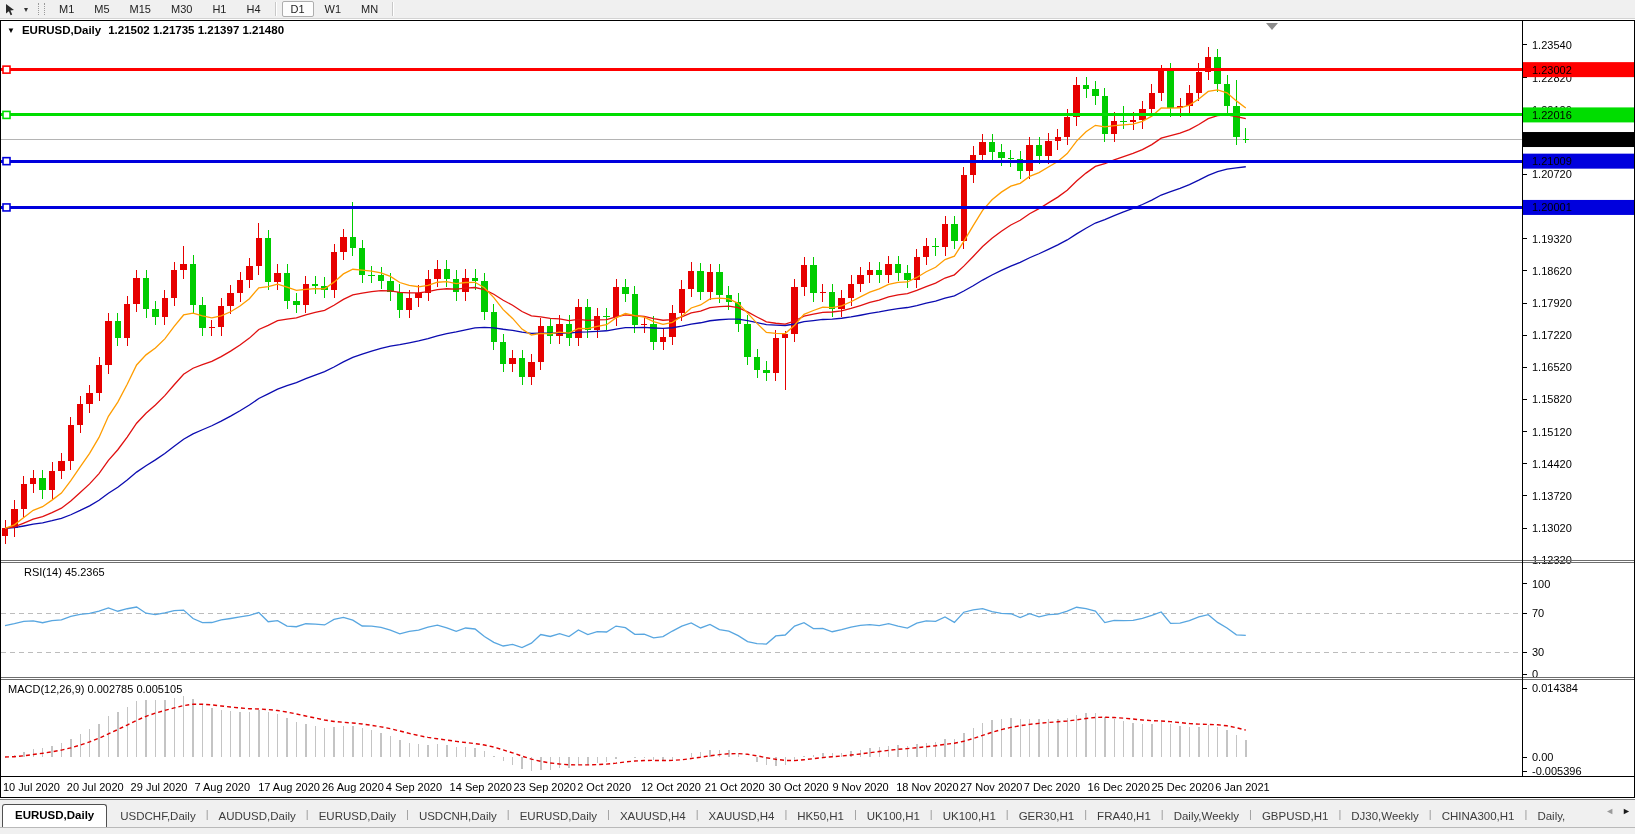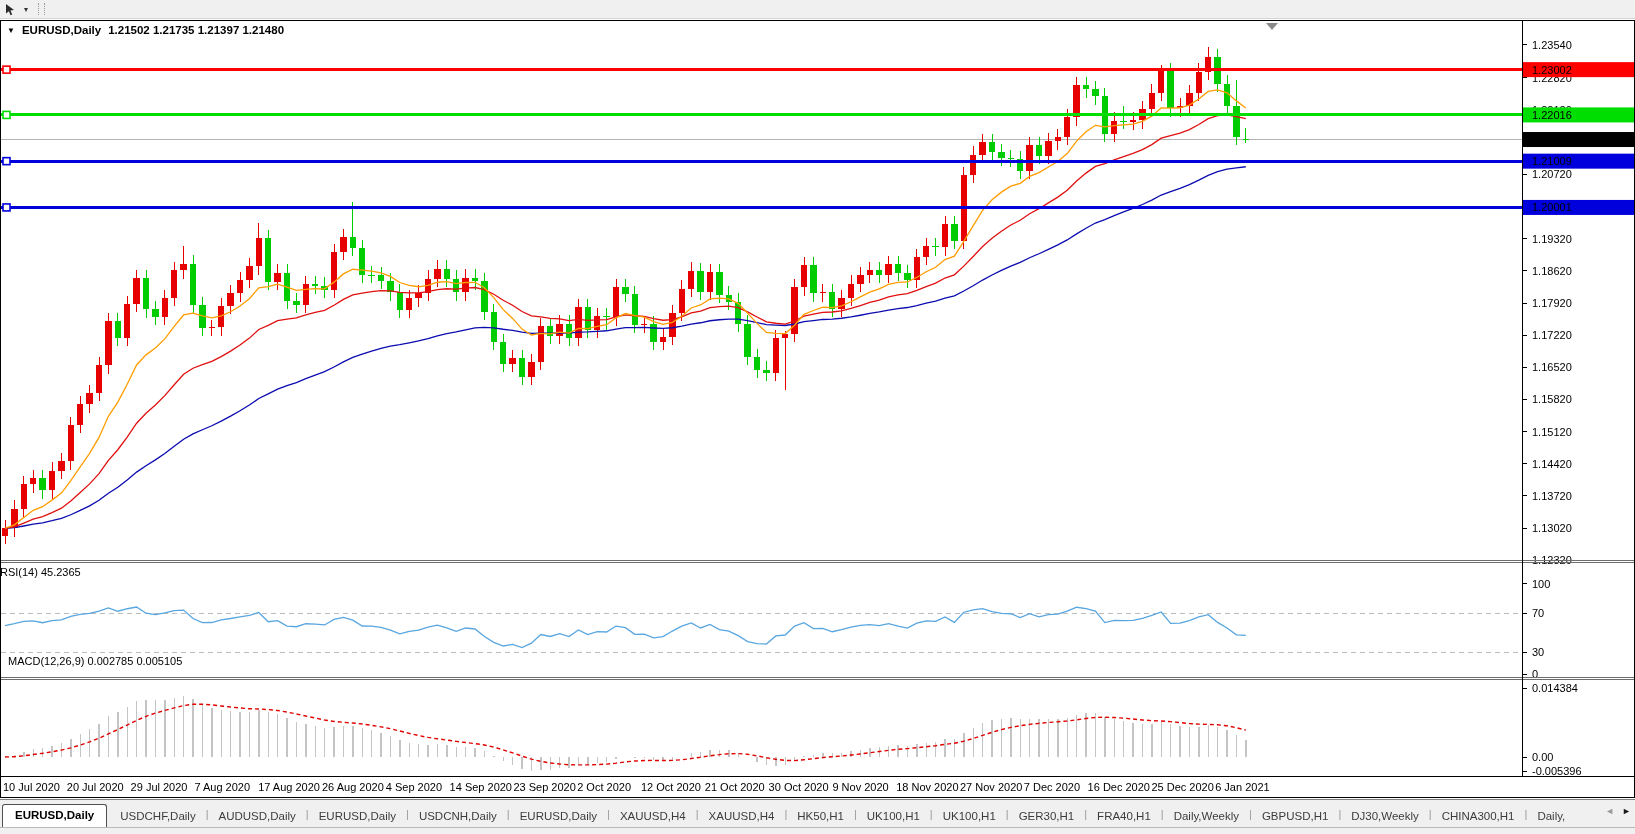--- a/index.html
+++ b/index.html
@@ -16,22 +16,22 @@
   .tb-sep{width:1px;height:14px;background:#c8c8c8;border-right:1px solid #fff;margin:0 4px;}
 
   
   #chart-window{position:absolute;left:0;top:20px;width:1635px;height:779px;background:#fff;}
   #chart-svg{position:absolute;left:0;top:0;}
   #chart-svg text{font-family:"Liberation Sans","DejaVu Sans",sans-serif;font-size:11px;fill:#000;}
 
   #chart-title{position:absolute;left:7px;top:4px;font-size:11.5px;font-weight:bold;color:#000;
                display:flex;align-items:center;gap:7px;white-space:nowrap;}
   #chart-title .collapse{font-size:8px;}
-  #rsi-label{position:absolute;left:0;top:546px;font-size:11px;color:#000;white-space:nowrap;}
-  #macd-label{position:absolute;left:8px;top:635px;font-size:11px;color:#000;white-space:nowrap;}
+  #rsi-label{position:absolute;left:24px;top:546px;font-size:11px;color:#000;white-space:nowrap;}
+  #macd-label{position:absolute;left:8px;top:663px;font-size:11px;color:#000;white-space:nowrap;}
   #shift-marker{position:absolute;left:1266px;top:3px;width:0;height:0;
                 border-left:6px solid transparent;border-right:6px solid transparent;border-top:7px solid #8c8c8c;}
 
   
   #tabbar{position:absolute;left:0;top:799px;width:1635px;height:35px;background:#f0f0f0;border-top:1px solid #808080;}
   #tabrow{display:flex;align-items:flex-end;height:27px;overflow:hidden;padding-left:2px;}
   .tab{font-size:11.5px;color:#3c3c3c;padding:4px 9px 5px 9px;white-space:nowrap;}
   .tab.active{background:#fff;border:1px solid #505050;border-bottom:none;border-radius:3px 3px 0 0;
               font-weight:bold;color:#000;padding:4px 12px 6px 12px;margin-right:4px;}
   .tab-sep{color:#9a9a9a;align-self:center;padding:0 1px;font-size:11px;}
@@ -46,20 +46,33 @@
 <div id="app">
 
   <div id="toolbar">
     <div class="tool-icon-btn">
       <svg width="11" height="13" viewBox="0 0 11 13">
         <path d="M1,1 L9,7 L5.4,7.6 L7.2,11.6 L5.6,12.3 L3.9,8.3 L1,10.6 Z" fill="#2a2a2a"></path>
       </svg>
     </div>
     <div class="tb-caret">▾</div>
     <div class="grip"></div>
+    <div id="tf-buttons" style="display:flex;align-items:center;">
+        <div class="tf-btn">M1</div>
+        <div class="tf-btn">M5</div>
+        <div class="tf-btn">M15</div>
+        <div class="tf-btn">M30</div>
+        <div class="tf-btn">H1</div>
+        <div class="tf-btn">H4</div>
+        <div class="tb-sep"></div>
+        <div class="tf-btn active">D1</div>
+        <div class="tf-btn">W1</div>
+        <div class="tf-btn">MN</div>
+        <div class="tb-sep"></div>
+      </div>
   </div>
 
   <div id="chart-window">
     <svg id="chart-svg" width="1635" height="779">
         <line x1="1522" y1="24.92959999999988" x2="1527" y2="24.92959999999988" stroke="#000" shape-rendering="crispEdges"></line>
         <text x="1532" y="28.92959999999988" fill="#000">1.23540</text>
         <line x1="1522" y1="57.9920000000003" x2="1527" y2="57.9920000000003" stroke="#000" shape-rendering="crispEdges"></line>
         <text x="1532" y="61.9920000000003" fill="#000">1.22820</text>
         <line x1="1522" y1="90.13599999999983" x2="1527" y2="90.13599999999983" stroke="#000" shape-rendering="crispEdges"></line>
         <text x="1532" y="94.13599999999983" fill="#000">1.22120</text>

